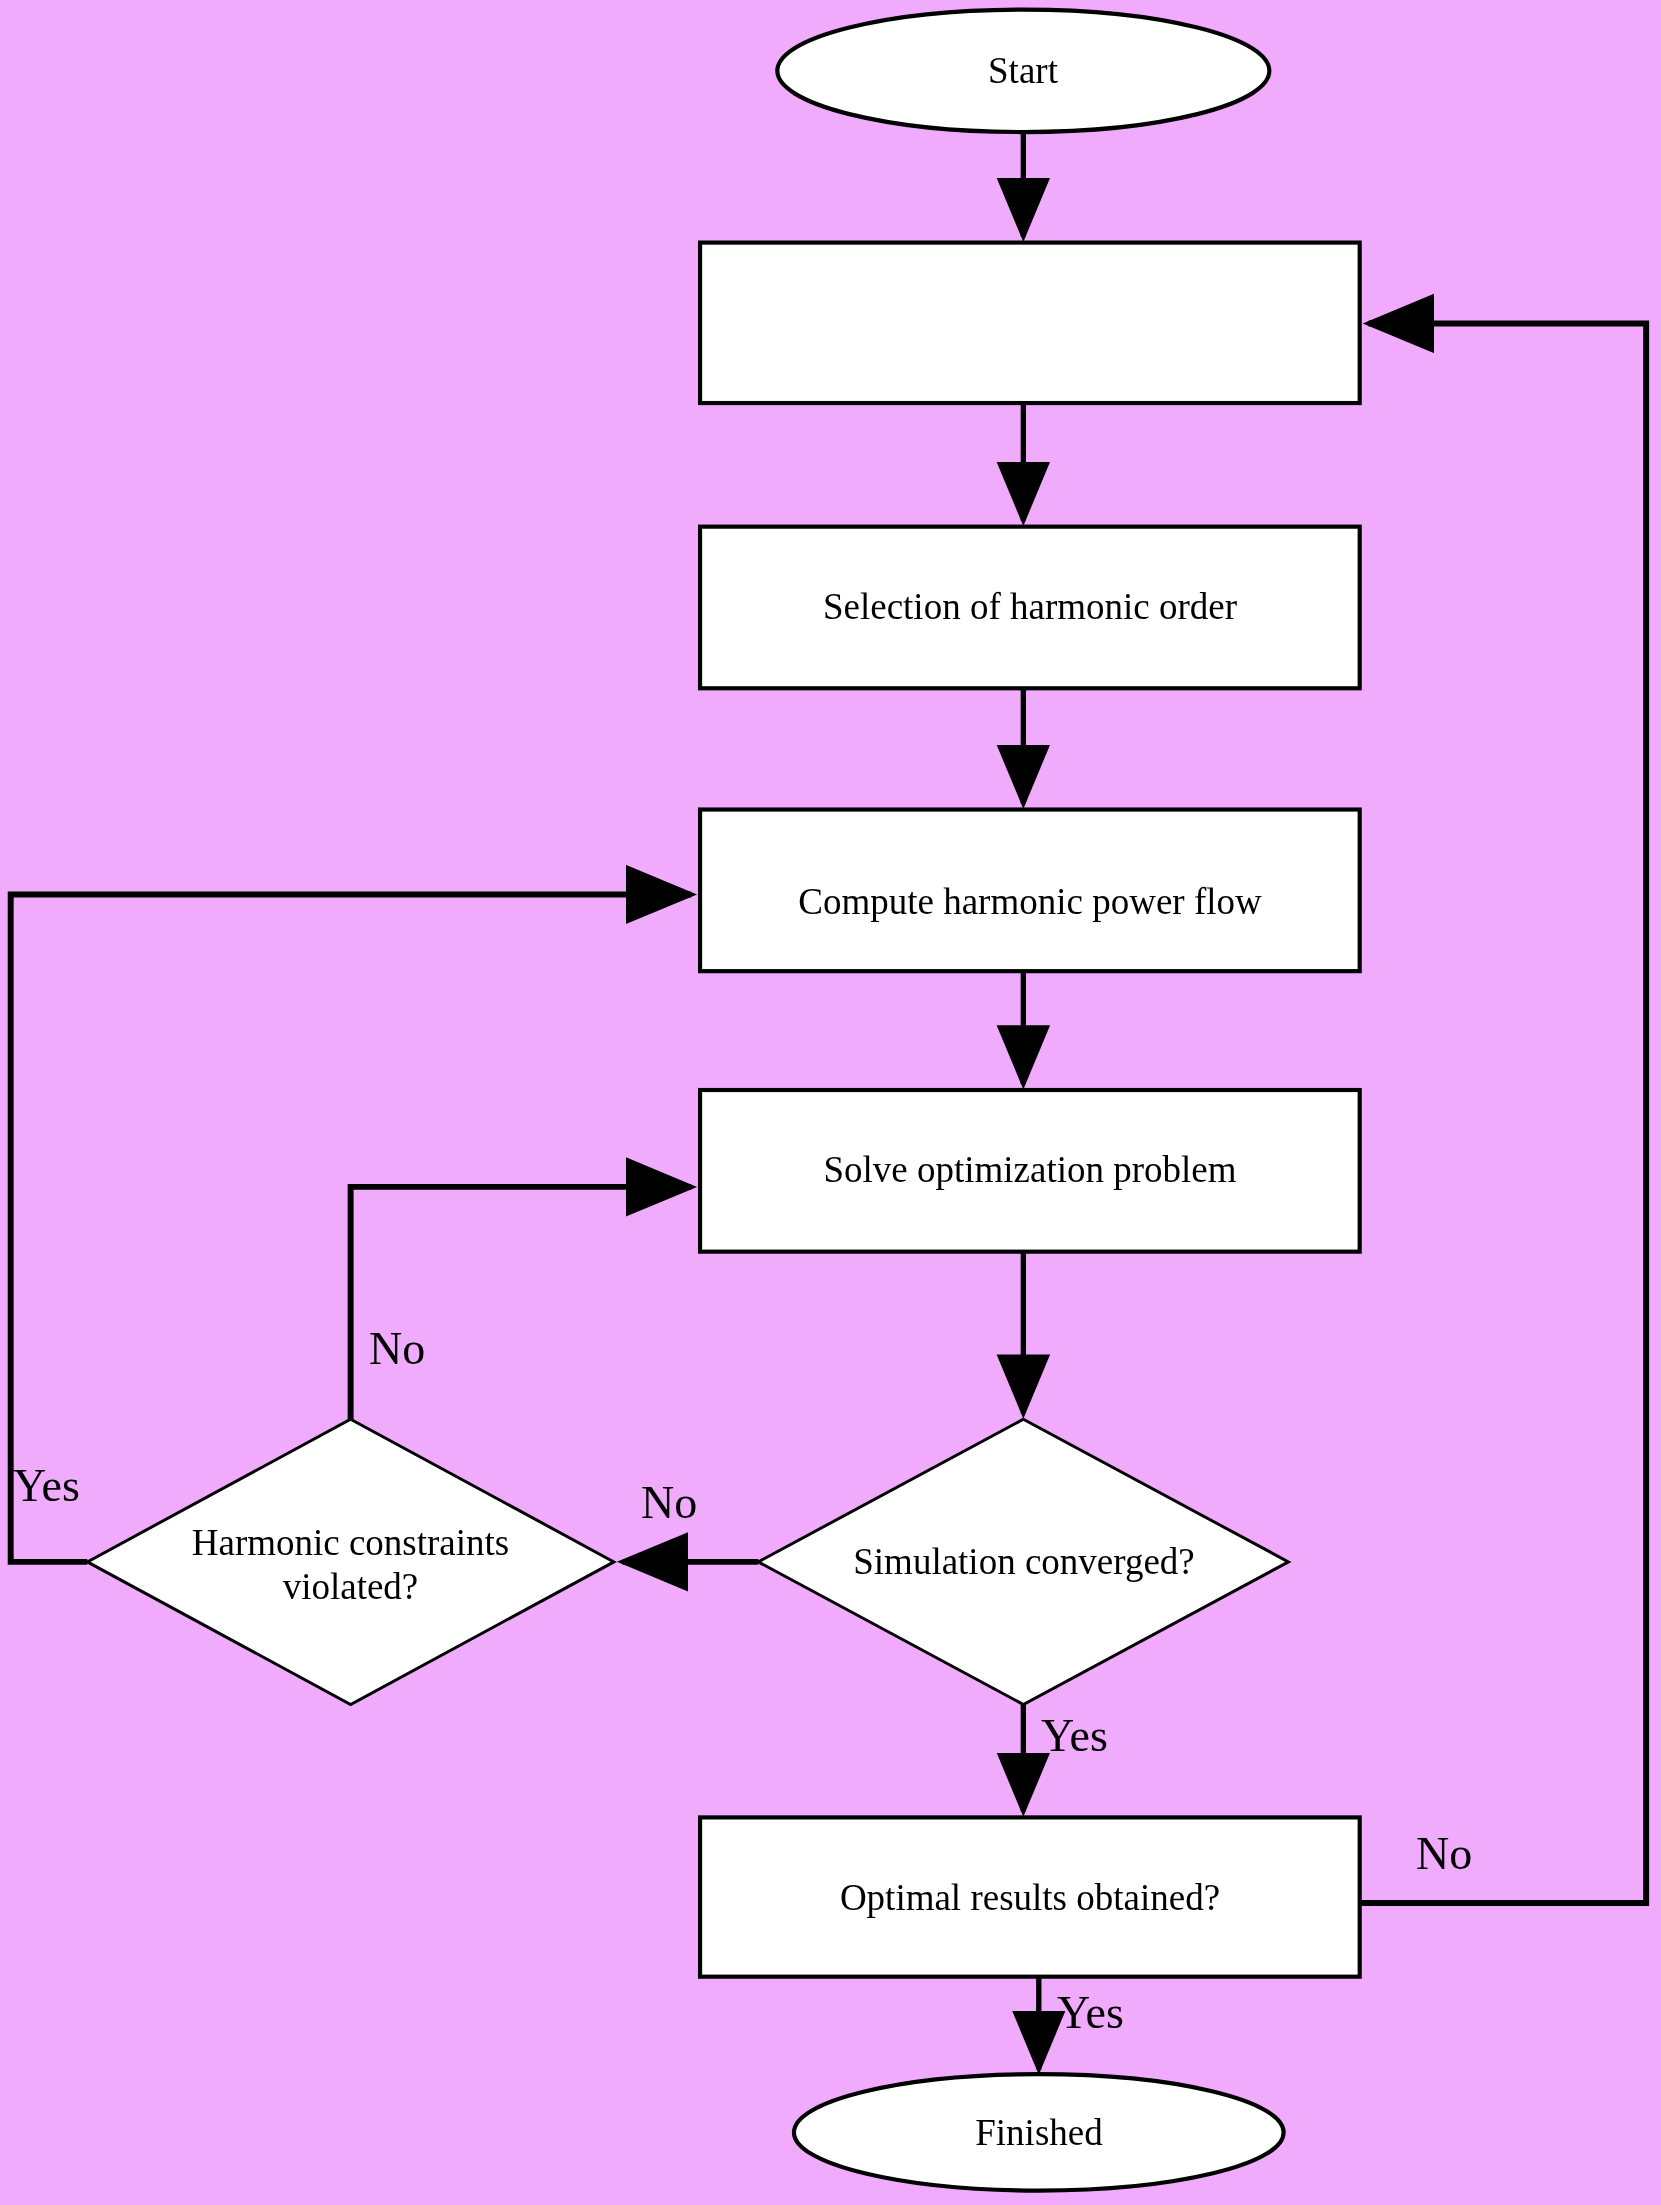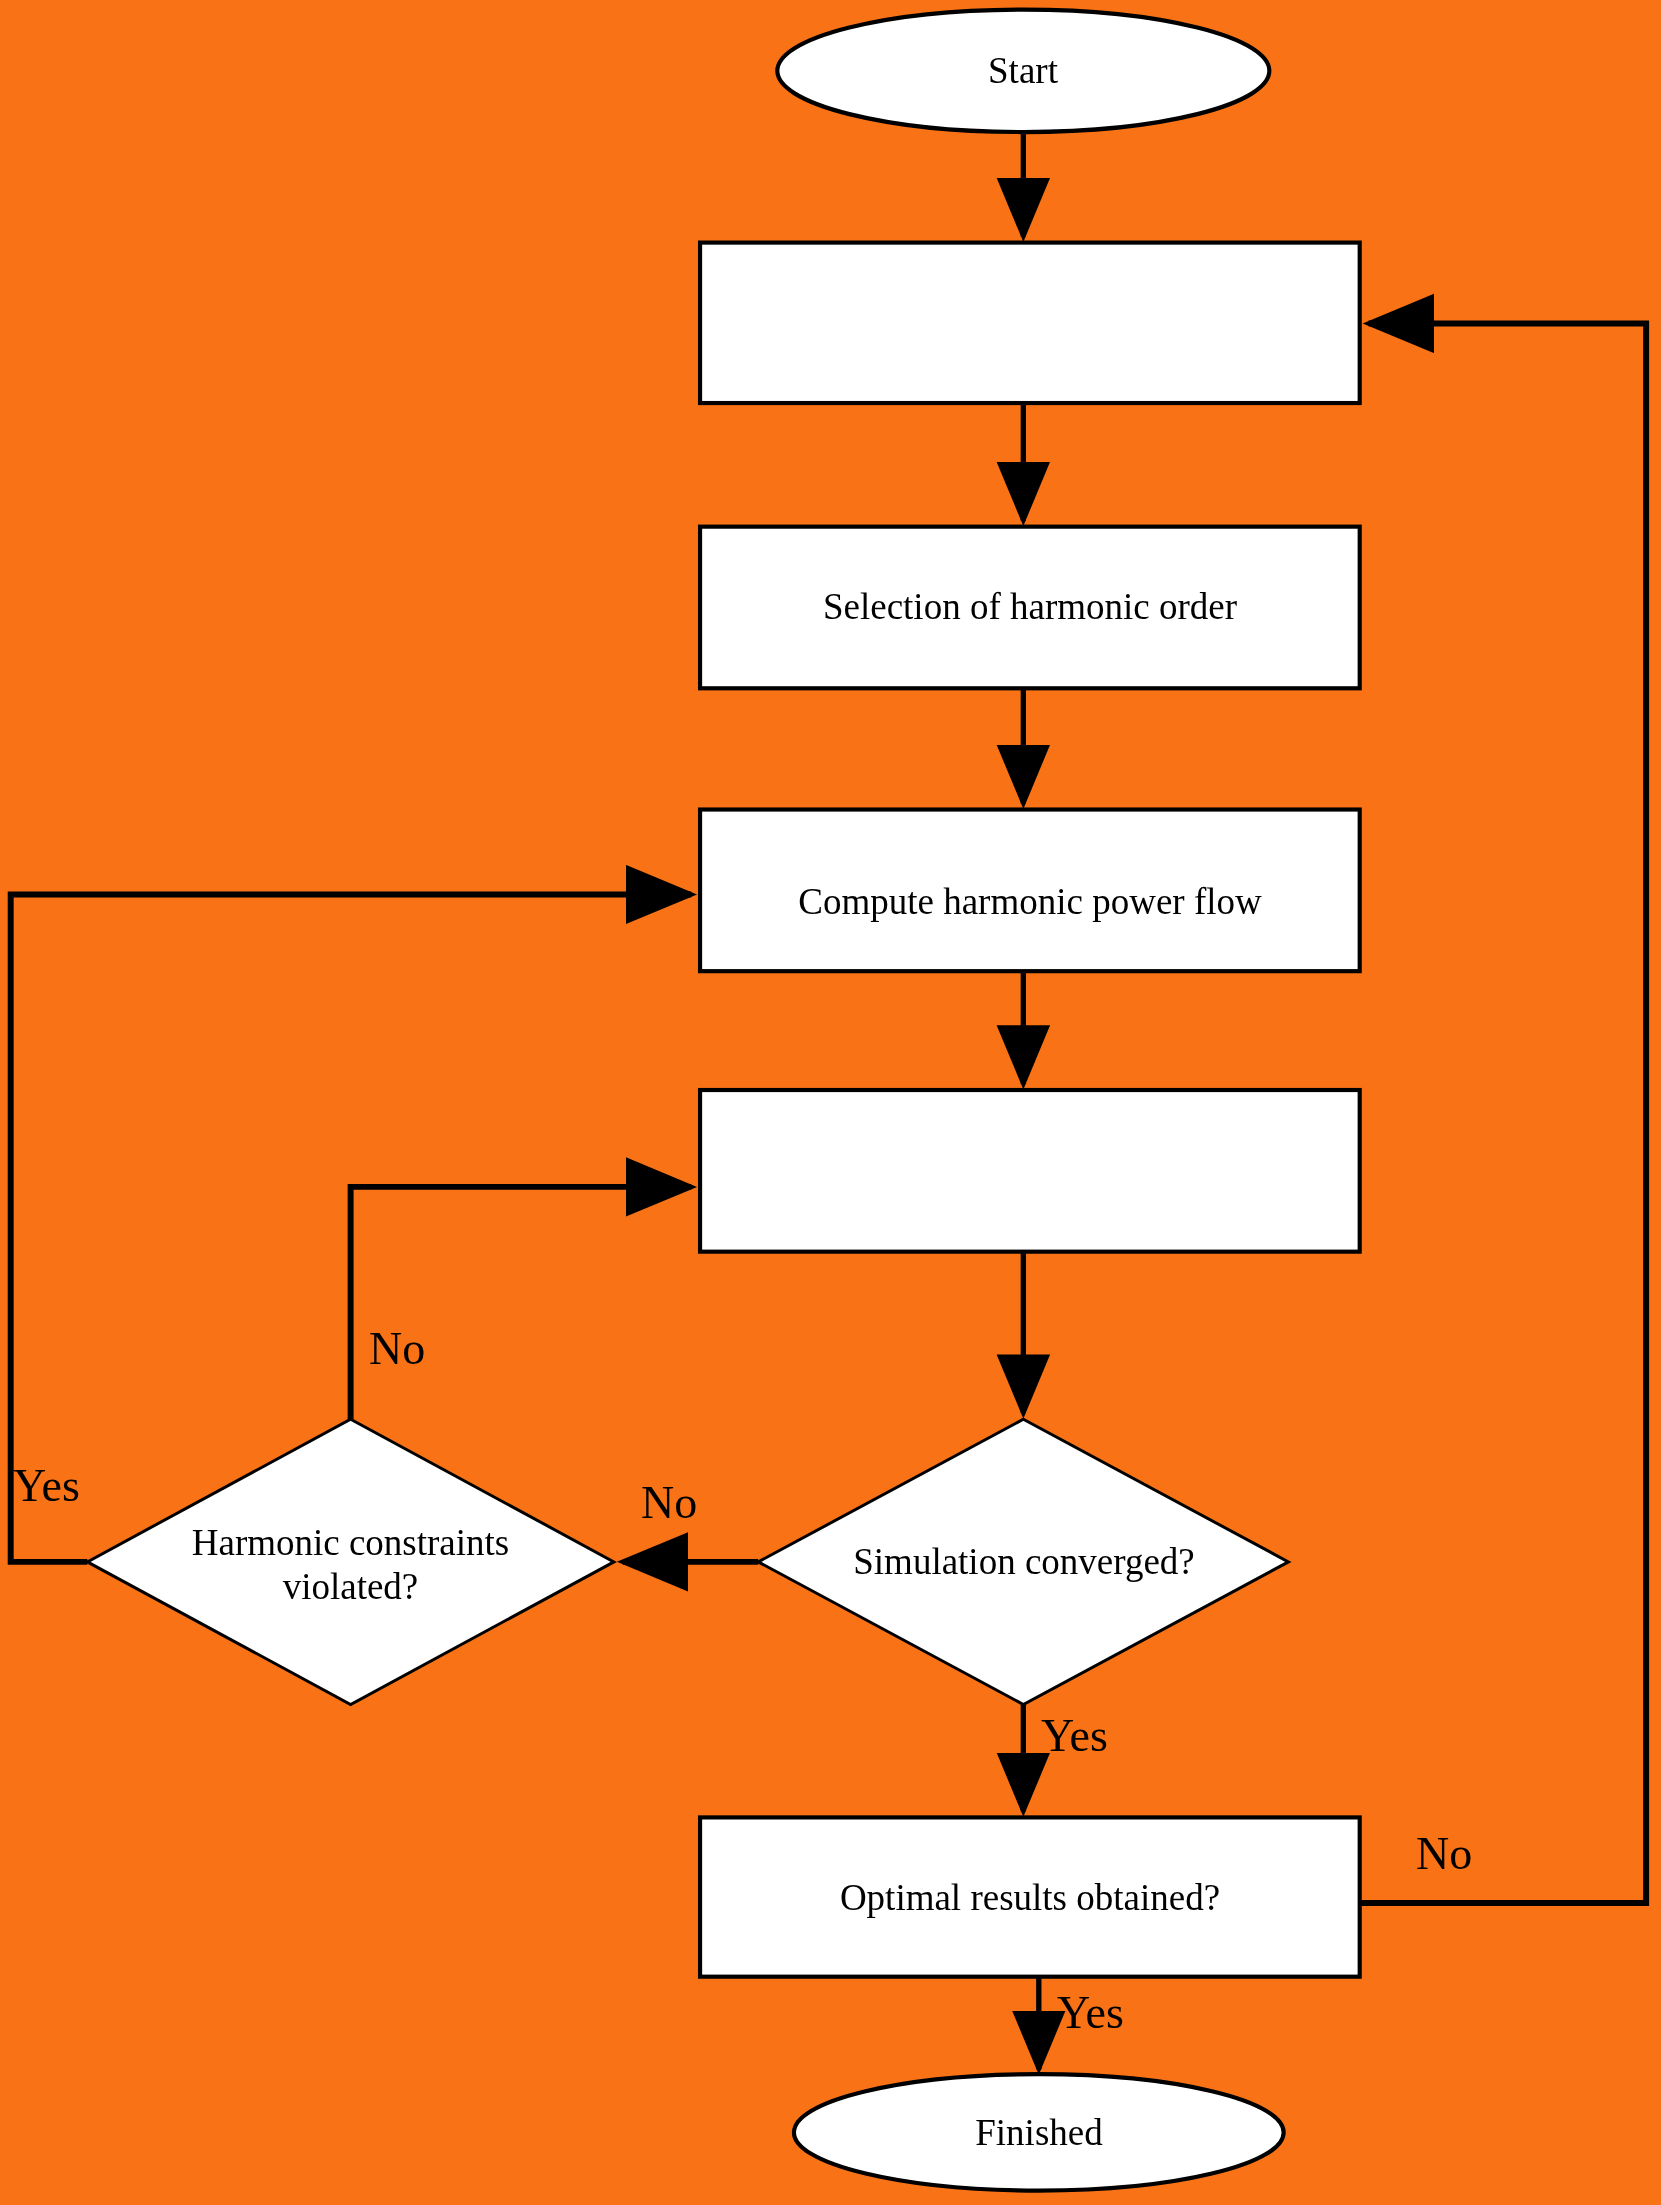--- a/index.html
+++ b/index.html
@@ -5,21 +5,21 @@
 <style>
   html, body {
     margin: 0;
     padding: 0;
     background: #ffffff;
   }
   #stage {
     position: relative;
     width: 1661px;
     height: 2205px;
-    background: #f97316;
+    background: #f0abfc;
     overflow: hidden;
     font-family: "Liberation Serif", "DejaVu Serif", serif;
   }
   #flow-svg {
     position: absolute;
     left: 0;
     top: 0;
     width: 1661px;
     height: 2205px;
   }
@@ -98,20 +98,21 @@
     <line x1="1748" y1="3326" x2="1748" y2="3482" stroke="#000000" stroke-width="9" marker-end="url(#arrowhead)"></line>
   </svg>
 
   <div class="node-text" style="left:777px; top:49px; width:492px;">Start</div>
 
 
   <div class="node-text" style="left:700px; top:585px; width:660px;">Selection of harmonic order</div>
 
   <div class="node-text" style="left:700px; top:868px; width:660px;margin-top:12px;">Compute harmonic power flow</div>
 
+  <div class="node-text" style="left:700px; top:1148px; width:660px;">Solve optimization problem</div>
 
   <div class="node-text" style="left:89px; top:1521px; width:523px;">Harmonic constraints
 violated?</div>
 
   <div class="node-text" style="left:767px; top:1540px; width:514px;">Simulation converged?</div>
 
   <div class="node-text" style="left:700px; top:1876px; width:660px;">Optimal results obtained?</div>
 
   <div class="node-text" style="left:794px; top:2111px; width:490px;">Finished</div>
 

